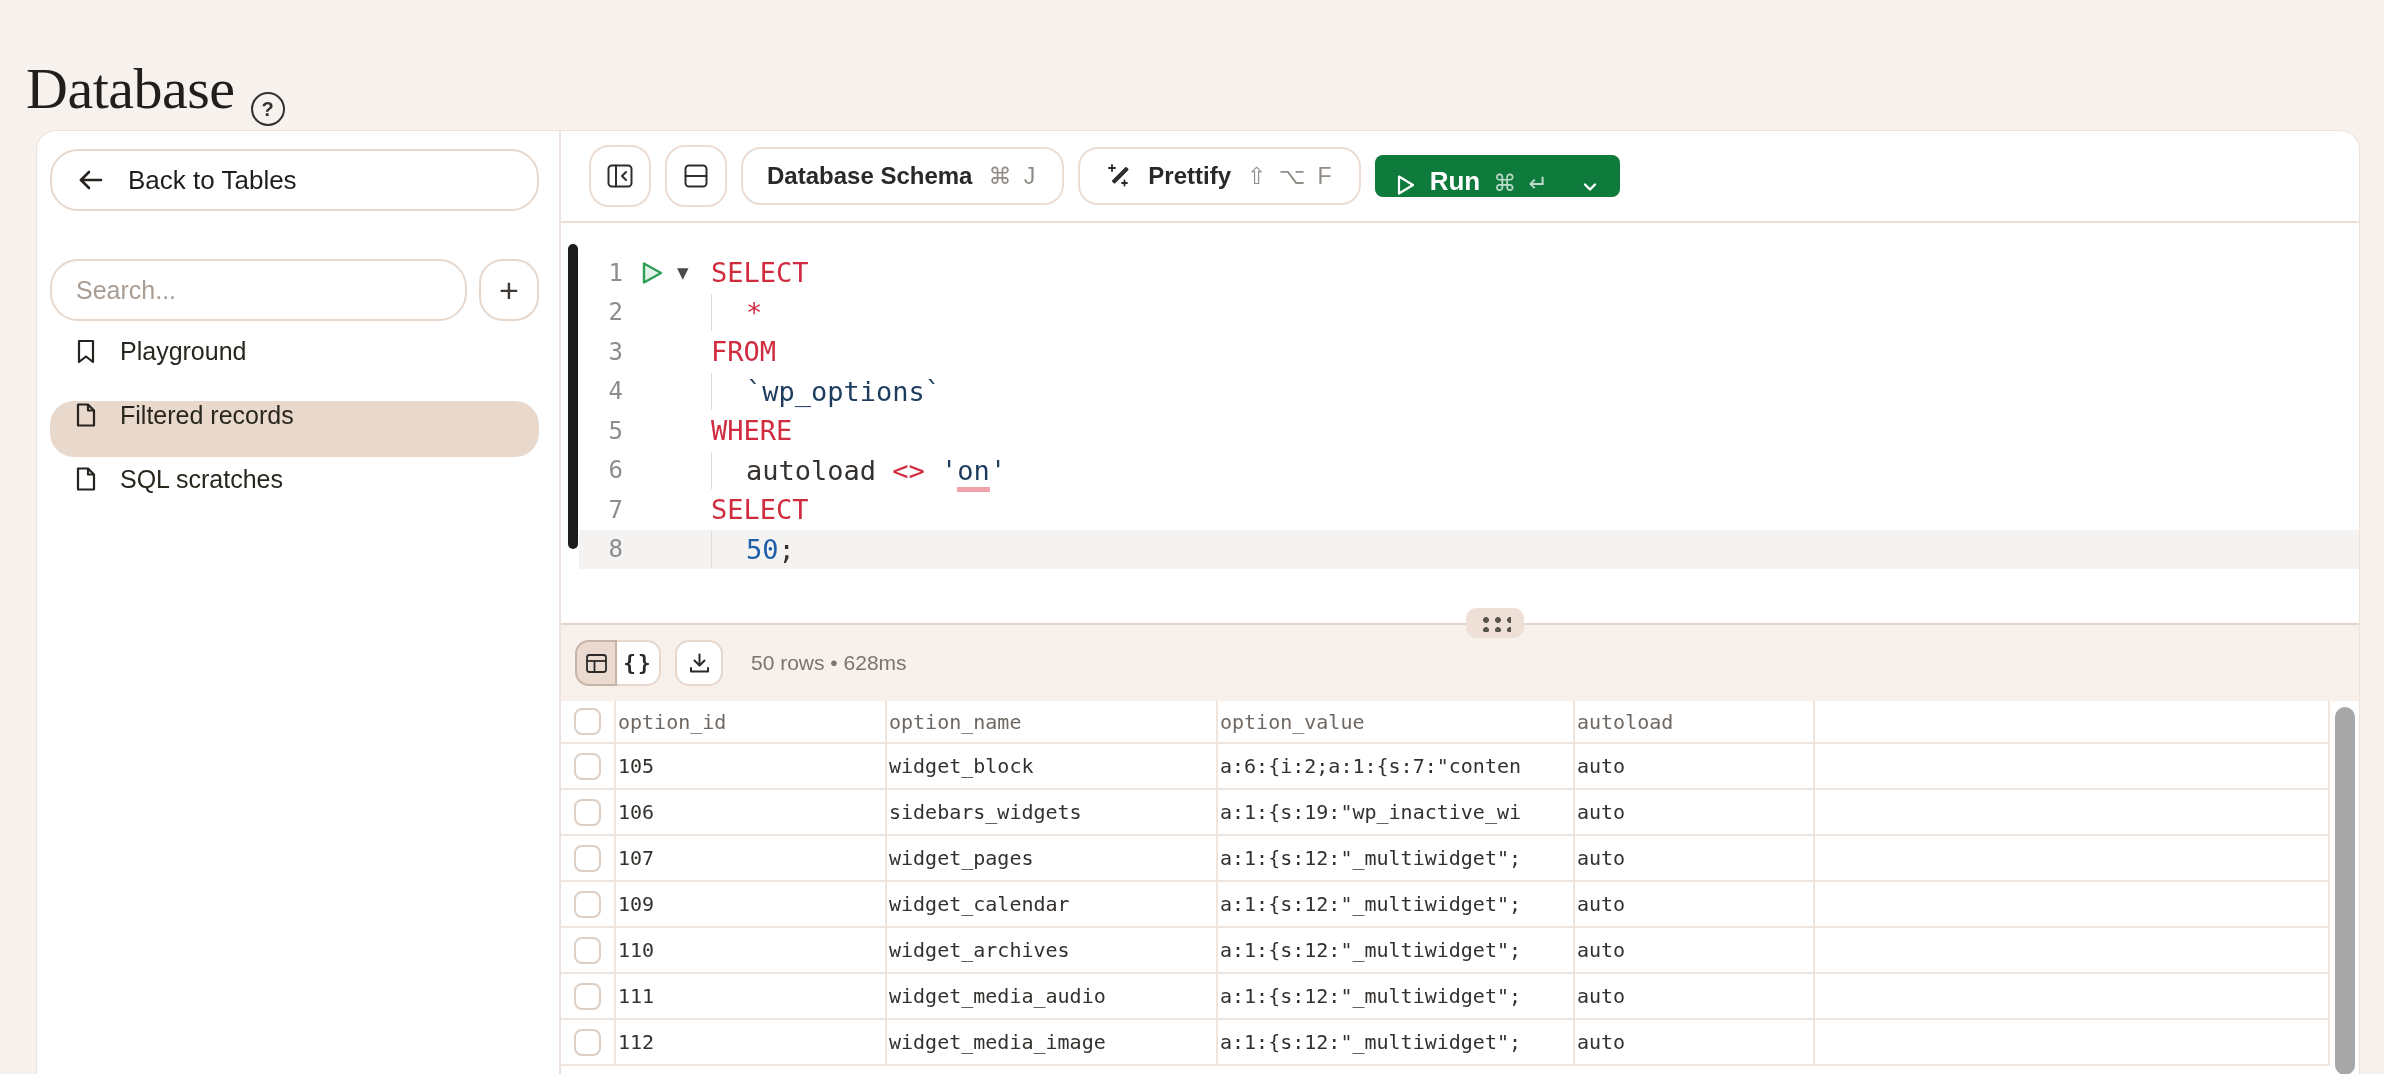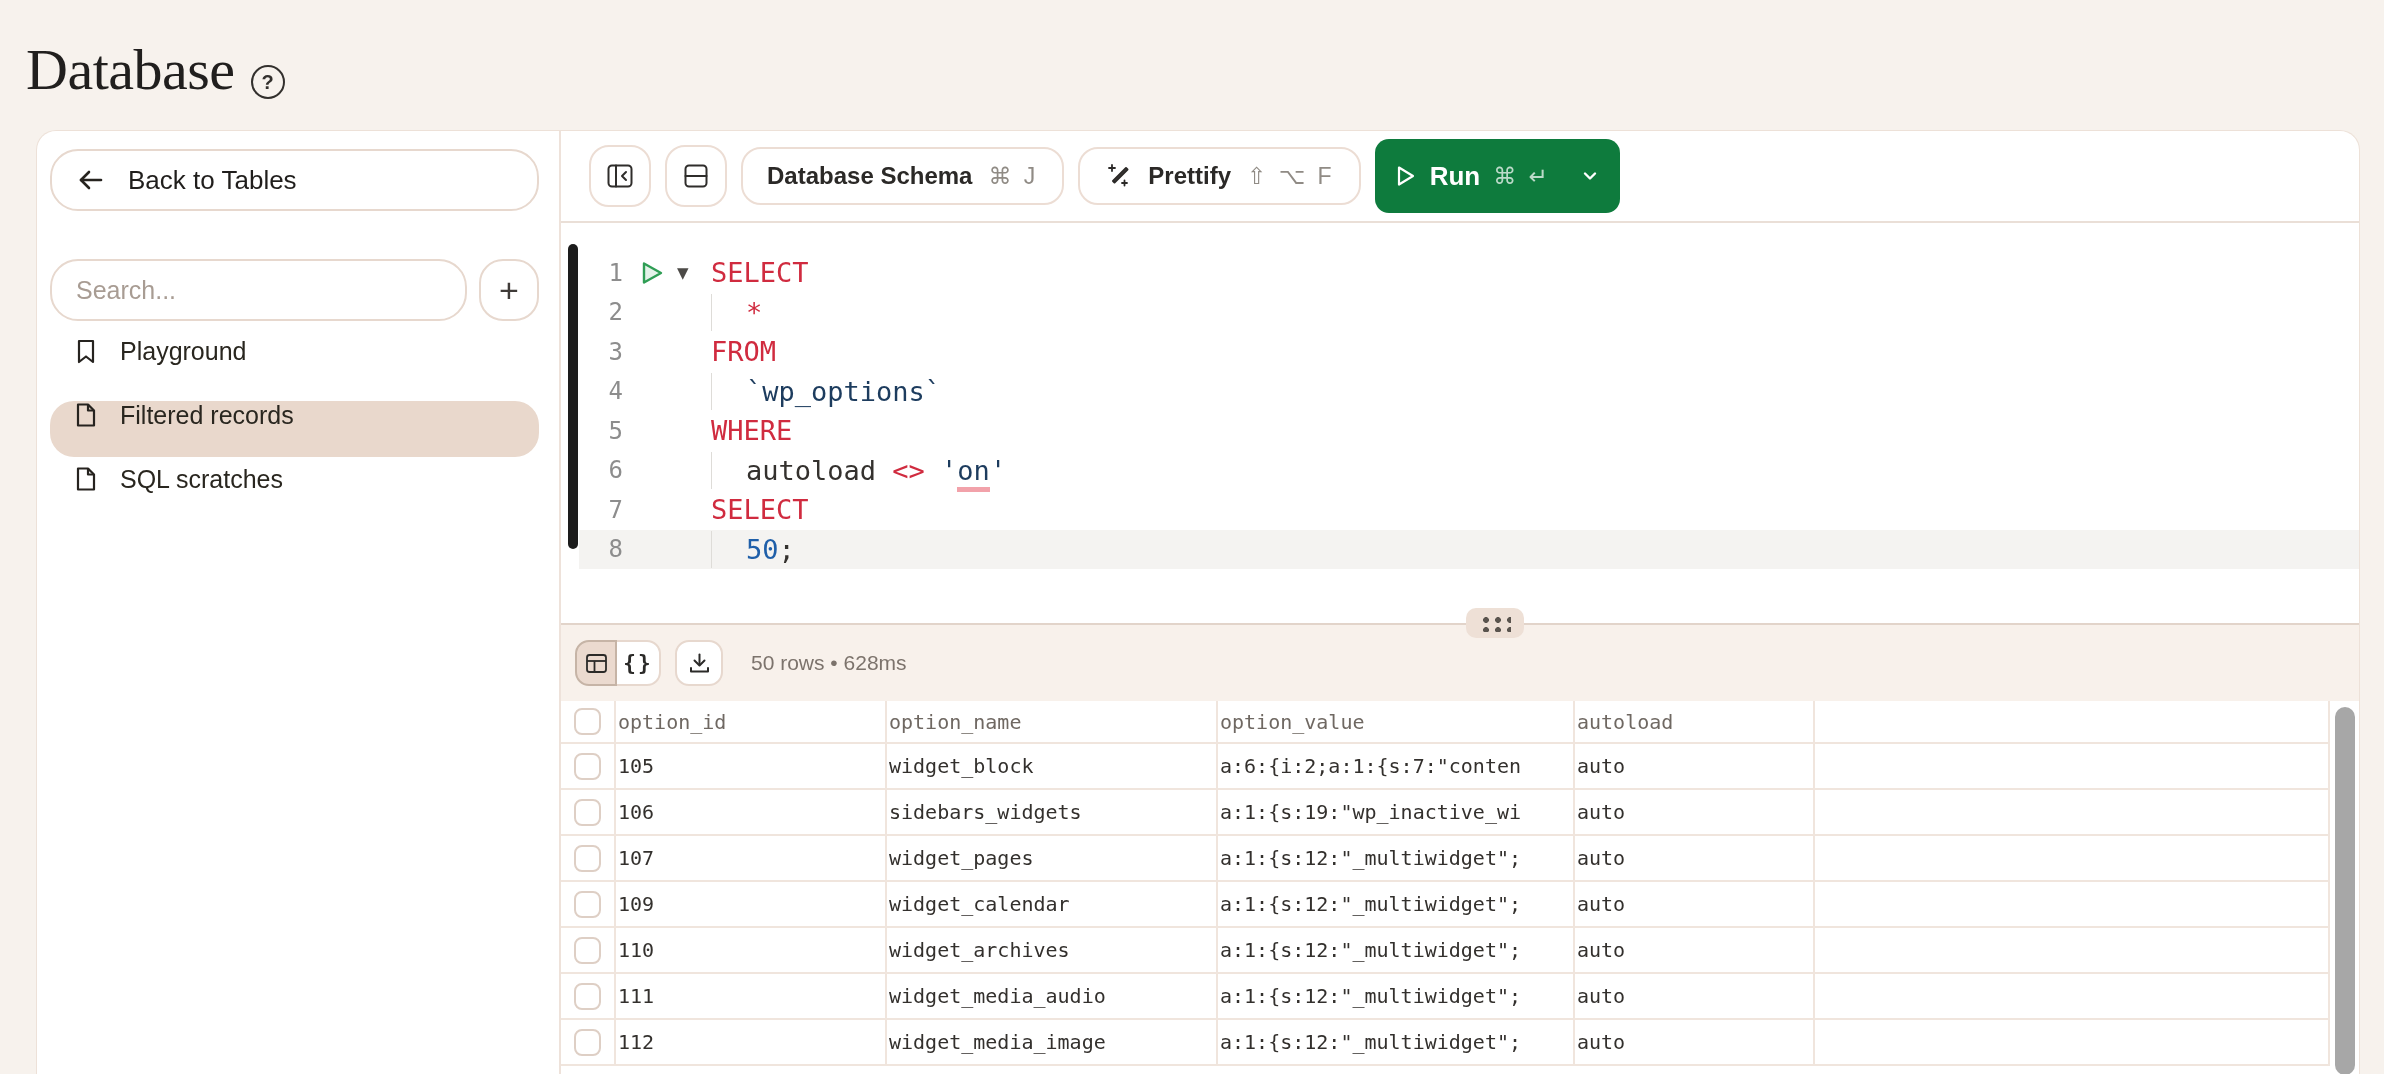--- a/index.html
+++ b/index.html
@@ -5,21 +5,21 @@
   * { margin:0; padding:0; box-sizing:border-box; }
   html,body { width:2384px; height:1074px; overflow:hidden; }
   body {
     background: var(--cream, #f7f2ed);
     font-family: "Liberation Sans", "DejaVu Sans", sans-serif;
     color:#25221f;
   }
   .glyph { font-family:"DejaVu Sans", sans-serif; }
 
   
-  .app-header { height:130px; display:flex; align-items:center; padding:14px 0 4px 26px; }
+  .app-header { height:130px; display:flex; align-items:flex-end; padding:14px 0 4px 26px; }
   .app-title { font-family:"Liberation Serif","DejaVu Serif",serif; font-weight:500; font-size:58px; line-height:74px; color:#211f1e; letter-spacing:-0.5px; }
   .help-badge { width:34px; height:34px; border:2.5px solid #33302d; border-radius:50%; display:flex; align-items:center; justify-content:center; font-size:20px; font-weight:600; color:#33302d; margin:24px 0 0 16px; }
 
   
   .shell { margin:0 24px 0 36px; height:944px; background:#fff; border:1px solid #ede1d8; border-bottom:none; border-radius:20px 20px 0 0; display:flex; overflow:hidden; }
 
   
   .sidebar { width:524px; flex:0 0 524px; border-right:2px solid #eee2da; padding:18px 20px 0 13px; }
   .back-btn { width:100%; height:62px; border:2px solid #e7d8ce; border-radius:28px; background:#fff; display:flex; align-items:center; gap:22px; padding:0 0 0 24px; font-size:26px; font-weight:500; color:#201e1c; cursor:pointer; font-family:inherit; }
   .search-row { margin-top:48px; display:flex; gap:12px; }
@@ -32,21 +32,21 @@
   .nav-item svg { flex:0 0 auto; }
 
   
   .main { flex:1; position:relative; min-width:0; display:flex; flex-direction:column; }
 
   .toolbar { height:92px; flex:0 0 92px; border-bottom:2px solid #eadfd7; display:flex; align-items:center; gap:14px; padding-left:28px; }
   .icon-btn { width:62px; height:62px; border:2px solid #ecddd4; border-radius:20px; background:#fff; display:flex; align-items:center; justify-content:center; cursor:pointer; }
   .txt-btn { height:58px; border:2px solid #ecddd4; border-radius:20px; background:#fff; display:flex; align-items:center; gap:16px; padding:0 24px; cursor:pointer; font-family:inherit; }
   .txt-btn .lbl { font-size:24px; font-weight:600; color:#2b2927; }
   .shortcut { font-size:23px; color:#908b85; font-weight:500; letter-spacing:3px; font-family:"Liberation Sans","DejaVu Sans",sans-serif; }
-  .run-btn { height:74px; border:none; border-radius:14px; background:var(--run-green,#0e7b3d); display:flex; align-items:center; gap:13px; padding:0 20px 0 18px; cursor:pointer; font-family:inherit; }
+  .run-btn { height:42px; border:none; border-radius:8px; background:var(--run-green,#0e7b3d); display:flex; align-items:flex-end; gap:13px; padding:0 20px 0 18px; cursor:pointer; font-family:inherit; }
   .run-btn .lbl { font-size:26px; font-weight:700; color:#fff; }
   .run-btn .shortcut { color:rgba(255,255,255,.72); }
   .run-caret { margin-left:16px; display:flex; align-items:center; }
 
   
   .editor { height:400px; flex:0 0 400px; position:relative; padding-top:30px; background:#fff; font-family:"DejaVu Sans Mono","Liberation Mono",monospace; overflow:hidden; }
   .edge-bar { position:absolute; left:7px; top:21px; width:10px; height:305px; border-radius:6px; background:#1c1c1c; }
   .line { display:flex; align-items:center; height:39.5px; font-size:27px; }
   .line.active { background:linear-gradient(90deg, transparent 18px, var(--active-line,#f4f3f1) 18px); }
   .ln { flex:0 0 62px; text-align:right; font-size:24px; color:#8d8d8d; }

